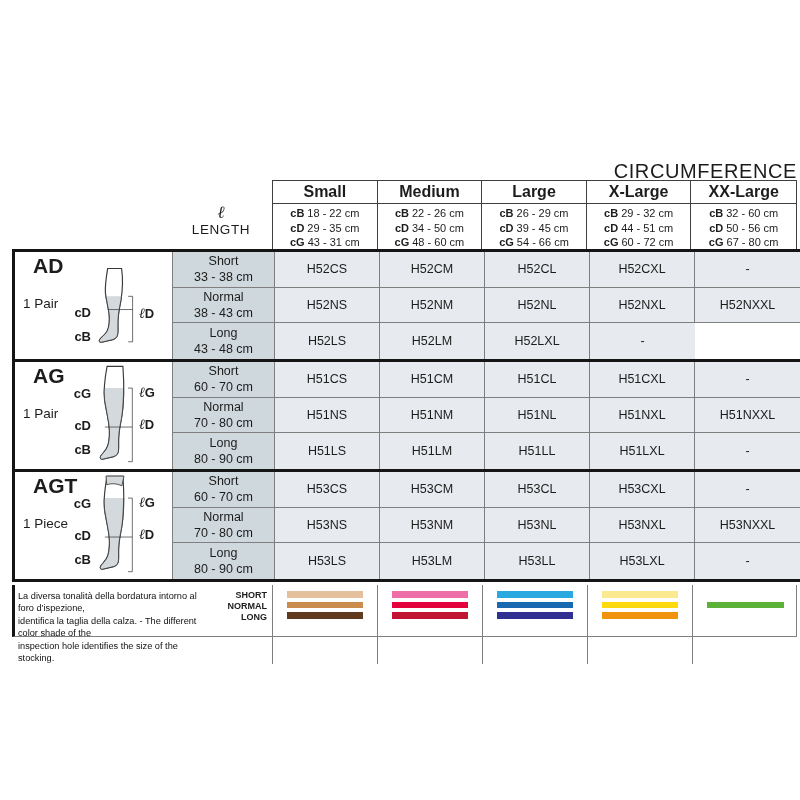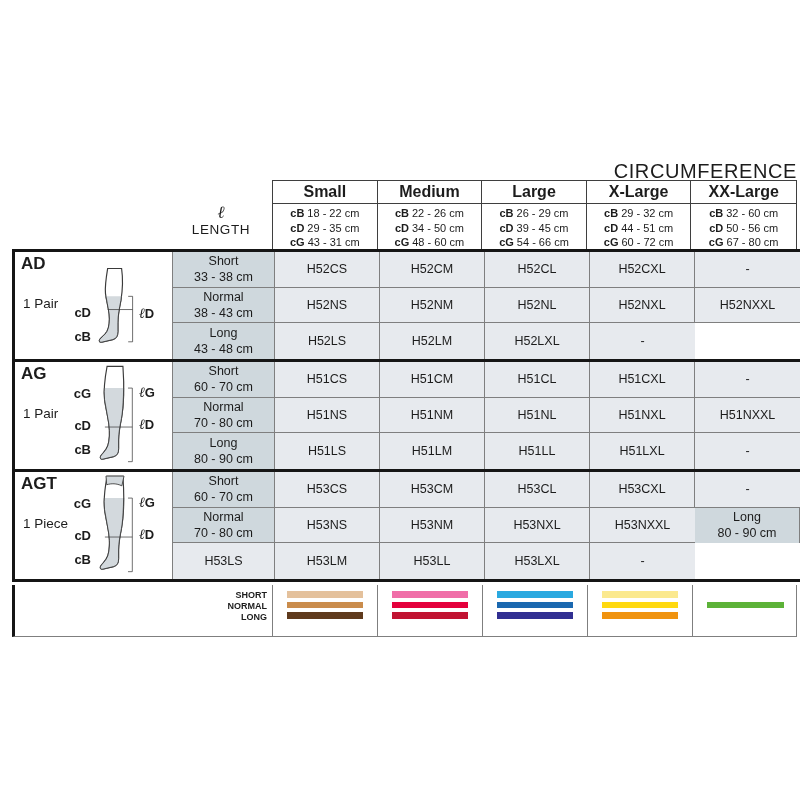--- a/index.html
+++ b/index.html
@@ -20,21 +20,21 @@
   .size-meas .cell{height:45px;text-align:center;font-size:11px;line-height:14.5px;padding-top:2px;
                    border-right:1.5px solid #3f3f3f;box-sizing:border-box;}
   .size-meas .cell:last-child{border-right:none;}
   .size-meas b{font-weight:bold;margin-right:3px;}
   
   .main-table{position:absolute;left:12px;top:249px;width:785px;box-sizing:content-box;
               border:3px solid #151515;border-right-width:2px;}
   .section{display:grid;grid-template-columns:158px 627px;height:107px;border-bottom:3px solid #151515;}
   .section:last-child{border-bottom:none;}
   .product-cell{position:relative;background:#fff;border-right:1px solid #7f7f7f;}
-  .pname{position:absolute;left:6px;top:2px;font-size:17px;font-weight:bold;}
+  .pname{position:absolute;left:18px;top:2px;font-size:21px;font-weight:bold;}
   .ppack{position:absolute;left:8px;top:44px;font-size:13.5px;}
   .leg-svg{position:absolute;left:78px;top:3px;width:44px;height:101px;}
   .clabel{position:absolute;left:38px;width:38px;text-align:right;font-size:13px;font-weight:bold;}
   .llabel{position:absolute;left:124px;font-size:13px;font-weight:bold;}
   .llabel .lsym2{font-family:"DejaVu Serif","Liberation Serif",serif;font-style:italic;font-weight:normal;font-size:14px;}
   .rows{display:grid;grid-template-columns:102px repeat(5,105px);grid-template-rows:repeat(3,1fr);}
   .len-cell{background:#cfd8dd;border-right:1px solid #7f7f7f;border-bottom:1px solid #7f7f7f;
             display:flex;flex-direction:column;justify-content:center;align-items:center;
             font-size:12.5px;line-height:16px;}
   .code-cell{background:#e7eaee;border-right:1px solid #7f7f7f;border-bottom:1px solid #7f7f7f;
@@ -243,37 +243,43 @@
         <div class="code-cell">H53CM</div>
         <div class="code-cell">H53CL</div>
         <div class="code-cell">H53CXL</div>
         <div class="code-cell c6">-</div>
         <div class="len-cell">
             <span>Normal</span>
             <span>70 - 80 cm</span>
           </div>
         <div class="code-cell">H53NS</div>
         <div class="code-cell">H53NM</div>
+        <div class="code-cell">H53NL</div>
         <div class="code-cell">H53NXL</div>
         <div class="code-cell c6">H53NXXL</div>
         <div class="len-cell r3">
             <span>Long</span>
             <span>80 - 90 cm</span>
           </div>
         <div class="code-cell r3">H53LS</div>
         <div class="code-cell r3">H53LM</div>
         <div class="code-cell r3">H53LL</div>
         <div class="code-cell r3">H53LXL</div>
         <div class="code-cell r3 c6">-</div>
       </div>
     </div>
   </div>
 
   <div class="legend">
     <div class="legend-text-cell">
+      <div class="note">
+        <div>La diversa tonalità della bordatura intorno al foro d’ispezione,</div>
+        <div>identifica la taglia della calza. - The different color shade of the</div>
+        <div>inspection hole identifies the size of the stocking.</div>
+      </div>
       <div class="llabels">
         <div>SHORT</div>
         <div>NORMAL</div>
         <div>LONG</div>
       </div>
     </div>
     <div class="swatch-cell">
       <div class="bar b1" style="background: rgb(228, 193, 156);"></div>
       <div class="bar b2" style="background: rgb(202, 140, 76);"></div>
       <div class="bar b3" style="background: rgb(95, 58, 29);"></div>

